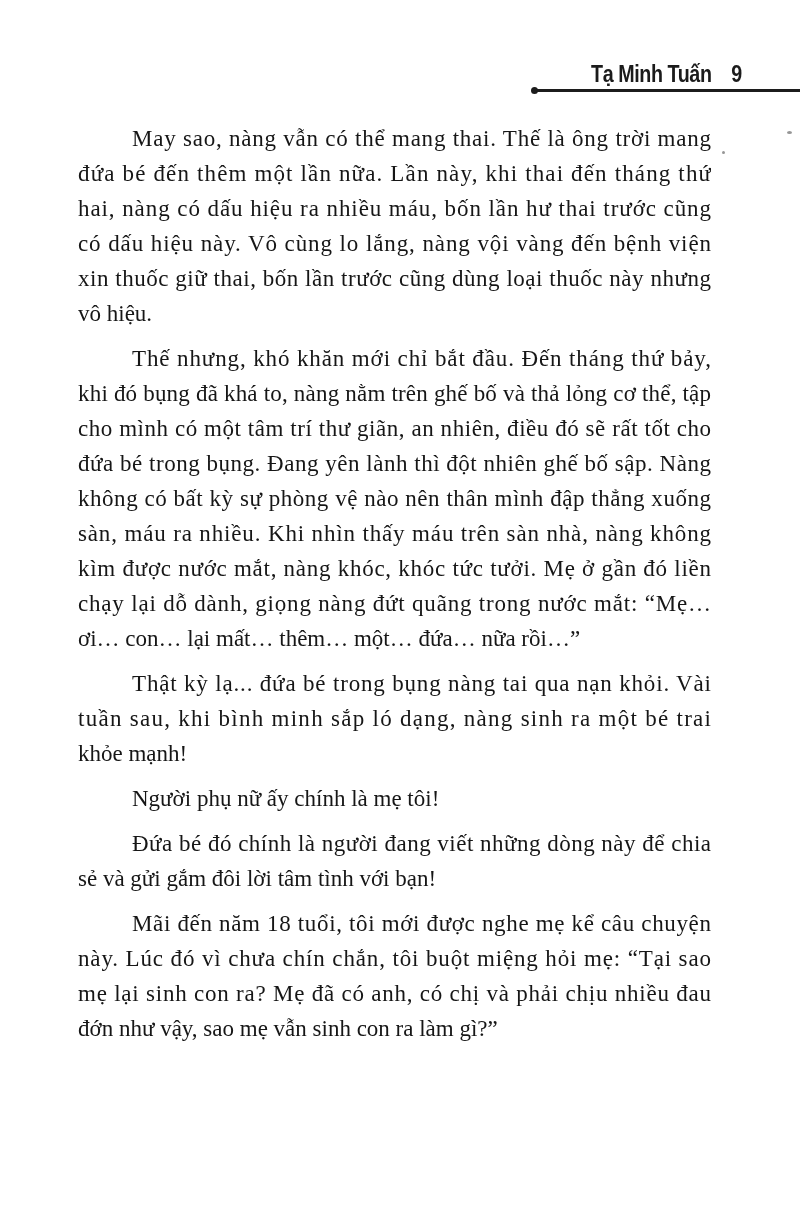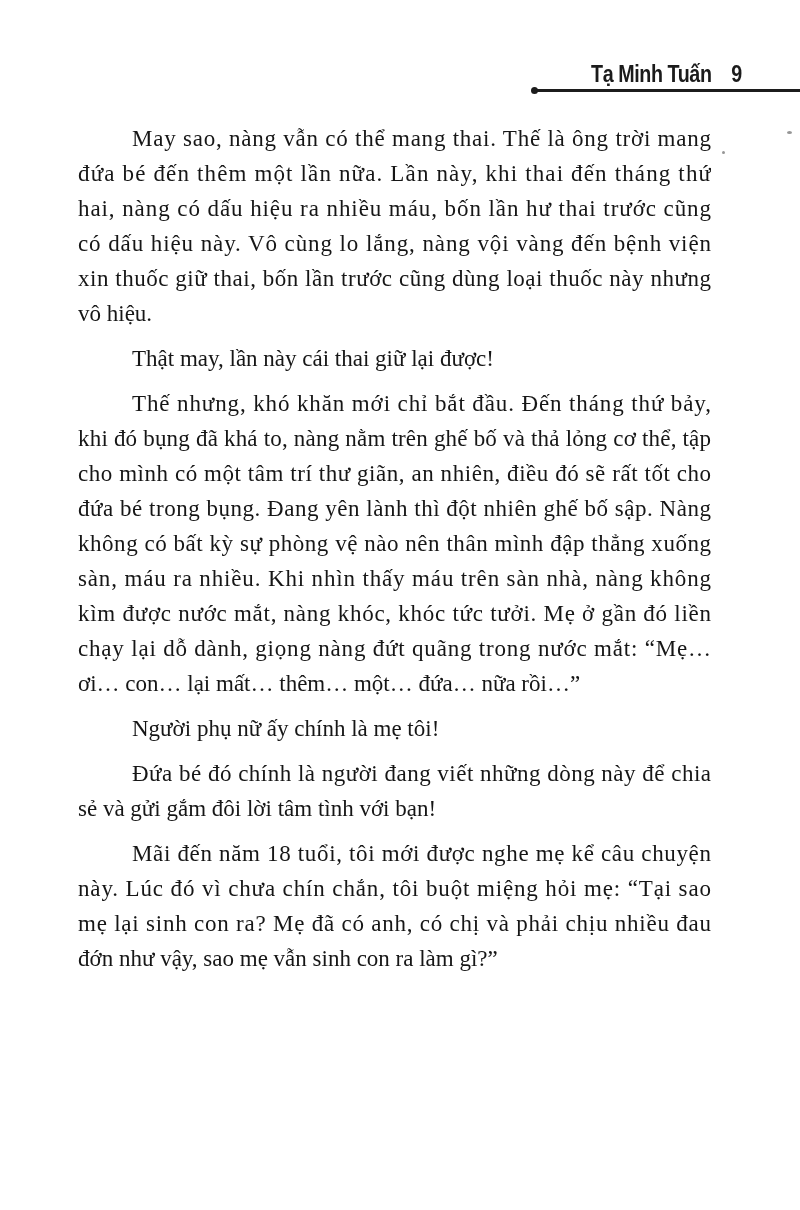--- a/index.html
+++ b/index.html
@@ -109,25 +109,20 @@
         </svg>
         <svg width="633" height="35">
           <text x="0" y="26" textLength="633" lengthAdjust="spacing">xin thuốc giữ thai, bốn lần trước cũng dùng loại thuốc này nhưng</text>
         </svg>
         <svg width="633" height="35">
           <text x="0" y="26">vô hiệu.</text>
         </svg>
       </div>
       <div class="para">
         <svg width="633" height="35">
-          <text x="54" y="26">Thật may, lần này cái thai giữ lại được!</text>
-        </svg>
-      </div>
-      <div class="para">
-        <svg width="633" height="35">
           <text x="54" y="26" textLength="579" lengthAdjust="spacing">Thế nhưng, khó khăn mới chỉ bắt đầu. Đến tháng thứ bảy,</text>
         </svg>
         <svg width="633" height="35">
           <text x="0" y="26" textLength="633" lengthAdjust="spacing">khi đó bụng đã khá to, nàng nằm trên ghế bố và thả lỏng cơ thể, tập</text>
         </svg>
         <svg width="633" height="35">
           <text x="0" y="26" textLength="633" lengthAdjust="spacing">cho mình có một tâm trí thư giãn, an nhiên, điều đó sẽ rất tốt cho</text>
         </svg>
         <svg width="633" height="35">
           <text x="0" y="26" textLength="633" lengthAdjust="spacing">đứa bé trong bụng. Đang yên lành thì đột nhiên ghế bố sập. Nàng</text>
@@ -139,20 +134,31 @@
           <text x="0" y="26" textLength="633" lengthAdjust="spacing">sàn, máu ra nhiều. Khi nhìn thấy máu trên sàn nhà, nàng không</text>
         </svg>
         <svg width="633" height="35">
           <text x="0" y="26" textLength="633" lengthAdjust="spacing">kìm được nước mắt, nàng khóc, khóc tức tưởi. Mẹ ở gần đó liền</text>
         </svg>
         <svg width="633" height="35">
           <text x="0" y="26" textLength="633" lengthAdjust="spacing">chạy lại dỗ dành, giọng nàng đứt quãng trong nước mắt: “Mẹ…</text>
         </svg>
         <svg width="633" height="35">
           <text x="0" y="26">ơi… con… lại mất… thêm… một… đứa… nữa rồi…”</text>
+        </svg>
+      </div>
+      <div class="para">
+        <svg width="633" height="35">
+          <text x="54" y="26" textLength="579" lengthAdjust="spacing">Thật kỳ lạ... đứa bé trong bụng nàng tai qua nạn khỏi. Vài</text>
+        </svg>
+        <svg width="633" height="35">
+          <text x="0" y="26" textLength="633" lengthAdjust="spacing">tuần sau, khi bình minh sắp ló dạng, nàng sinh ra một bé trai</text>
+        </svg>
+        <svg width="633" height="35">
+          <text x="0" y="26">khỏe mạnh!</text>
         </svg>
       </div>
       <div class="para">
         <svg width="633" height="35">
           <text x="54" y="26">Người phụ nữ ấy chính là mẹ tôi!</text>
         </svg>
       </div>
       <div class="para">
         <svg width="633" height="35">
           <text x="54" y="26" textLength="579" lengthAdjust="spacing">Đứa bé đó chính là người đang viết những dòng này để chia</text>

